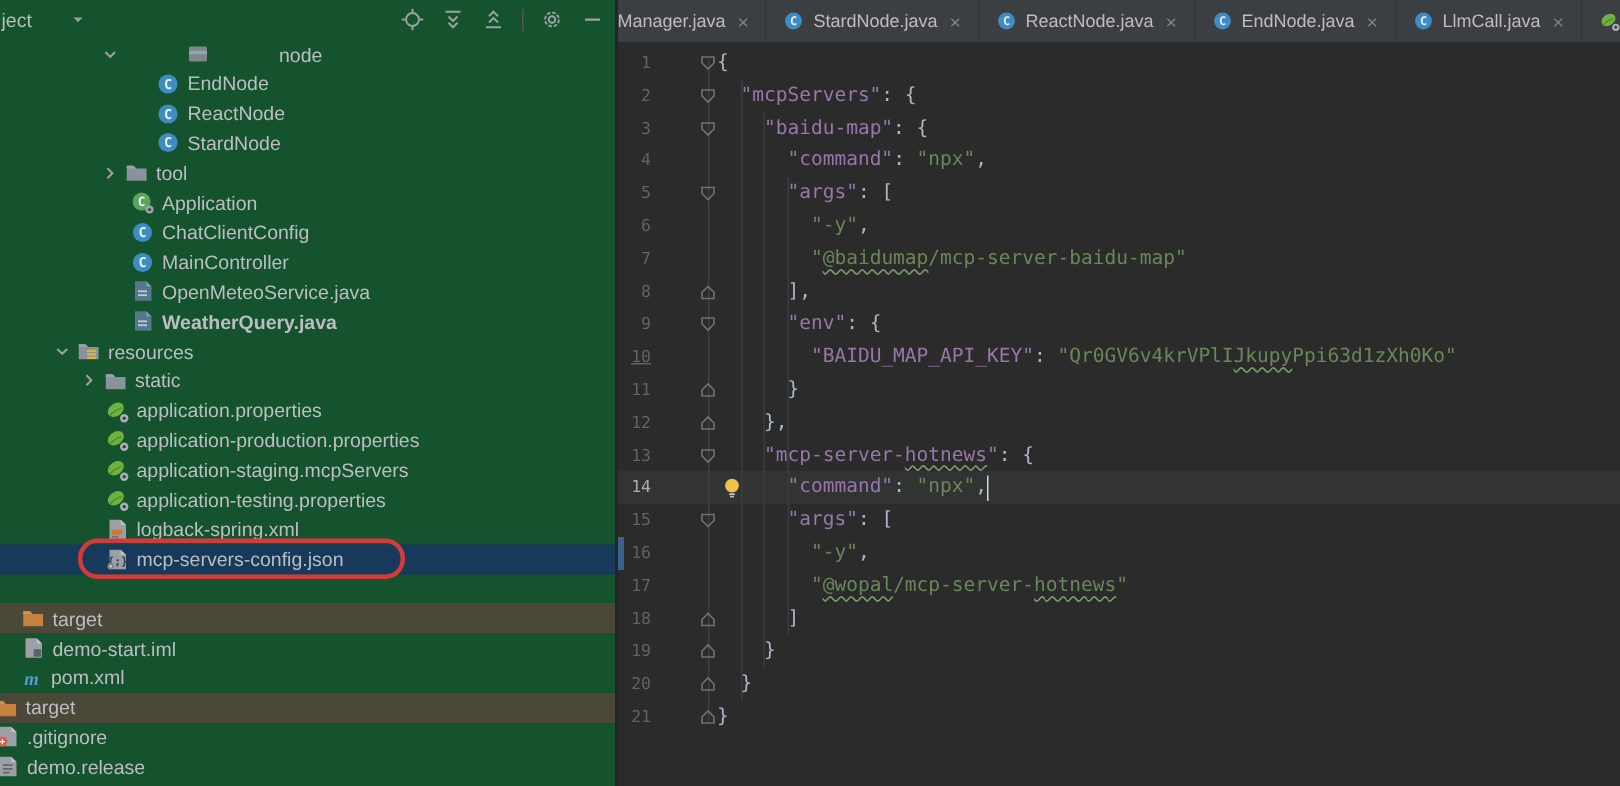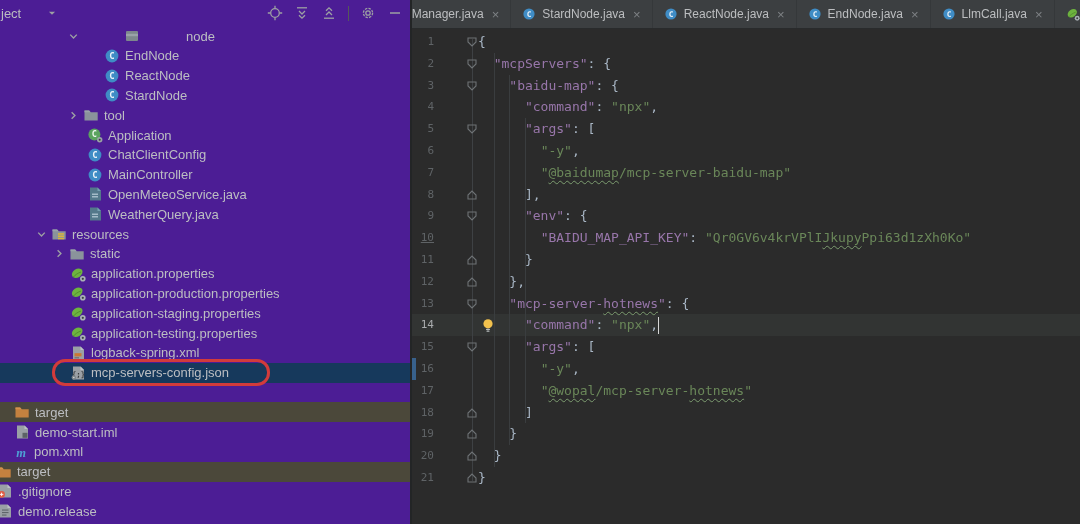--- a/index.html
+++ b/index.html
@@ -1,20 +1,20 @@
 <!DOCTYPE html>
 <html><head>
 <meta charset="utf-8">
 <style>
   html,body{margin:0;padding:0;background:#1e1f21;}
   .app{position:relative;width:1080px;height:524px;overflow:hidden;display:flex;
        background:#2b2b2b;font-family:"Liberation Sans","DejaVu Sans",sans-serif;
        -webkit-font-smoothing:antialiased;}
   
-  .project-panel{position:relative;flex:0 0 410px;width:410px;background:#4c1d95;
+  .project-panel{position:relative;flex:0 0 410px;width:410px;background:#14532d;
                  border-right:2px solid #232526;overflow:hidden;}
   .panel-header{height:26px;display:flex;align-items:center;padding:0 7px 0 1px;}
   .panel-title{font-size:13px;color:#bbbdbf;}
   .caret{margin-left:24px;display:flex;}
   .toolbar{margin-left:auto;display:flex;align-items:center;gap:11px;}
   .tbtn{width:16px;height:16px;display:flex;align-items:center;justify-content:center;cursor:pointer;}
   .tb-sep{width:1px;height:15px;background:#55585a;}
   .tree{position:absolute;left:0;top:0;width:100%;height:100%;}
   .tree-row{position:absolute;left:0;height:20px;width:100%;display:flex;align-items:center;
             font-size:13px;color:#bcbec2;white-space:nowrap;cursor:pointer;}
@@ -208,21 +208,21 @@
                 <path d="M3 1.5h7.5L14 5v9.5H3z" fill="#53788a"></path>
                 <path d="M10.5 1.5 14 5h-3.5z" fill="#76a0b2"></path>
                 <rect x="5" y="7.6" width="6" height="1.2" fill="#b9cdd8"></rect>
                 <rect x="5" y="10.2" width="6" height="1.2" fill="#b9cdd8"></rect>
               </svg>
             </span>
             <span>OpenMeteoService.java</span>
           </div>
         </div>
         <div class="tree-row" style="top: 204.2px;">
-          <div class="row-inner" style="margin-left: 87px;">
+          <div class="row-inner" style="margin-left: 87px; font-weight: bold;">
             <span class="icon">
               <svg width="16" height="16" viewBox="0 0 16 16">
                 <path d="M3 1.5h7.5L14 5v9.5H3z" fill="#53788a"></path>
                 <path d="M10.5 1.5 14 5h-3.5z" fill="#76a0b2"></path>
                 <rect x="5" y="7.6" width="6" height="1.2" fill="#b9cdd8"></rect>
                 <rect x="5" y="10.2" width="6" height="1.2" fill="#b9cdd8"></rect>
               </svg>
             </span>
             <span>WeatherQuery.java</span>
           </div>
@@ -293,21 +293,21 @@
         <div class="tree-row" style="top: 303.2px;">
           <div class="row-inner" style="margin-left: 70px;">
             <span class="icon">
               <svg width="16" height="16" viewBox="0 0 16 16">
                 <ellipse cx="7.2" cy="7.2" rx="5.8" ry="4.2" transform="rotate(-35 7.2 7.2)" fill="#6db33f"></ellipse>
                 <path d="M3.2 11.2C5 9 8 7 11 6" stroke="#548c2f" stroke-width="1" fill="none"></path>
                 <circle cx="12.8" cy="12.8" r="2.8" fill="#a9b0b5"></circle>
                 <circle cx="12.8" cy="12.8" r="1.1" fill="#3c3f41"></circle>
               </svg>
             </span>
-            <span>application-staging.properties</span>
+            <span>application-staging.mcpServers</span>
           </div>
         </div>
         <div class="tree-row" style="top: 323px;">
           <div class="row-inner" style="margin-left: 70px;">
             <span class="icon">
               <svg width="16" height="16" viewBox="0 0 16 16">
                 <ellipse cx="7.2" cy="7.2" rx="5.8" ry="4.2" transform="rotate(-35 7.2 7.2)" fill="#6db33f"></ellipse>
                 <path d="M3.2 11.2C5 9 8 7 11 6" stroke="#548c2f" stroke-width="1" fill="none"></path>
                 <circle cx="12.8" cy="12.8" r="2.8" fill="#a9b0b5"></circle>
                 <circle cx="12.8" cy="12.8" r="1.1" fill="#3c3f41"></circle>

